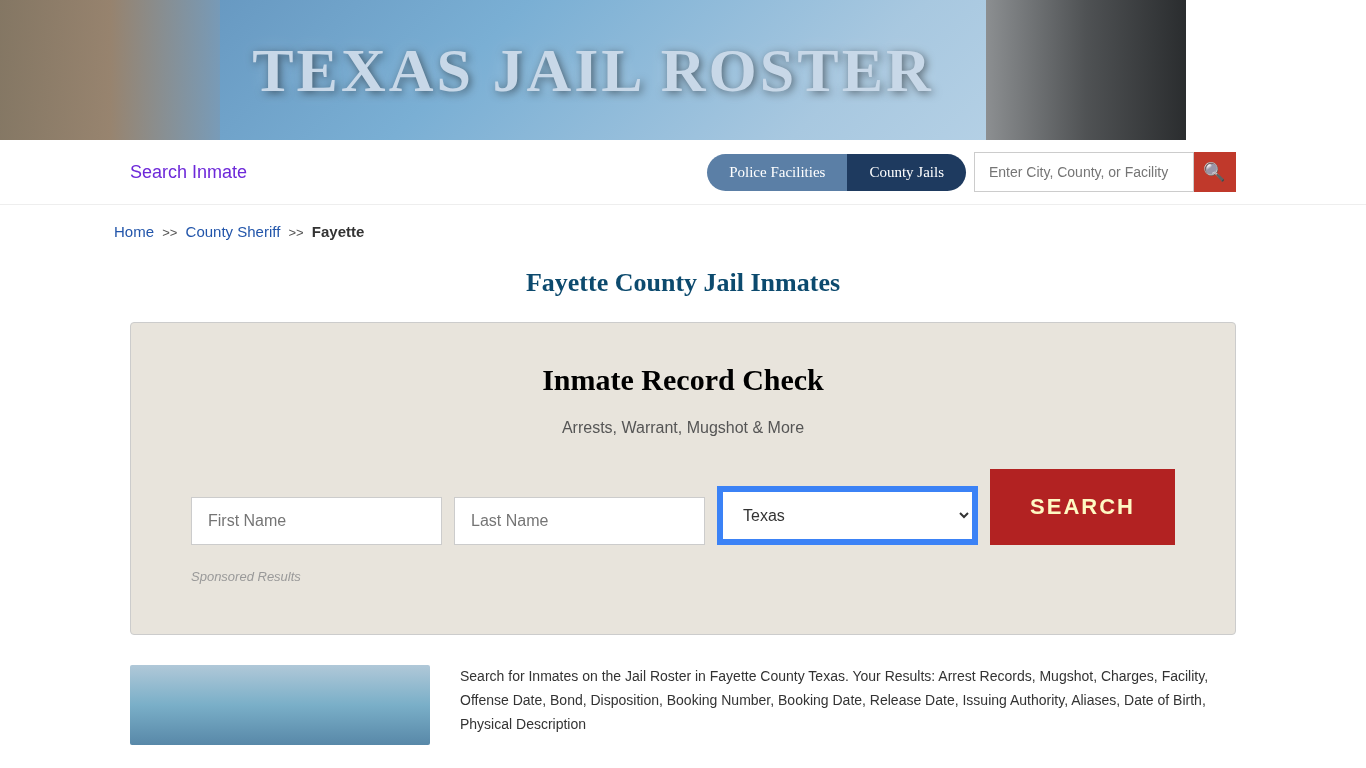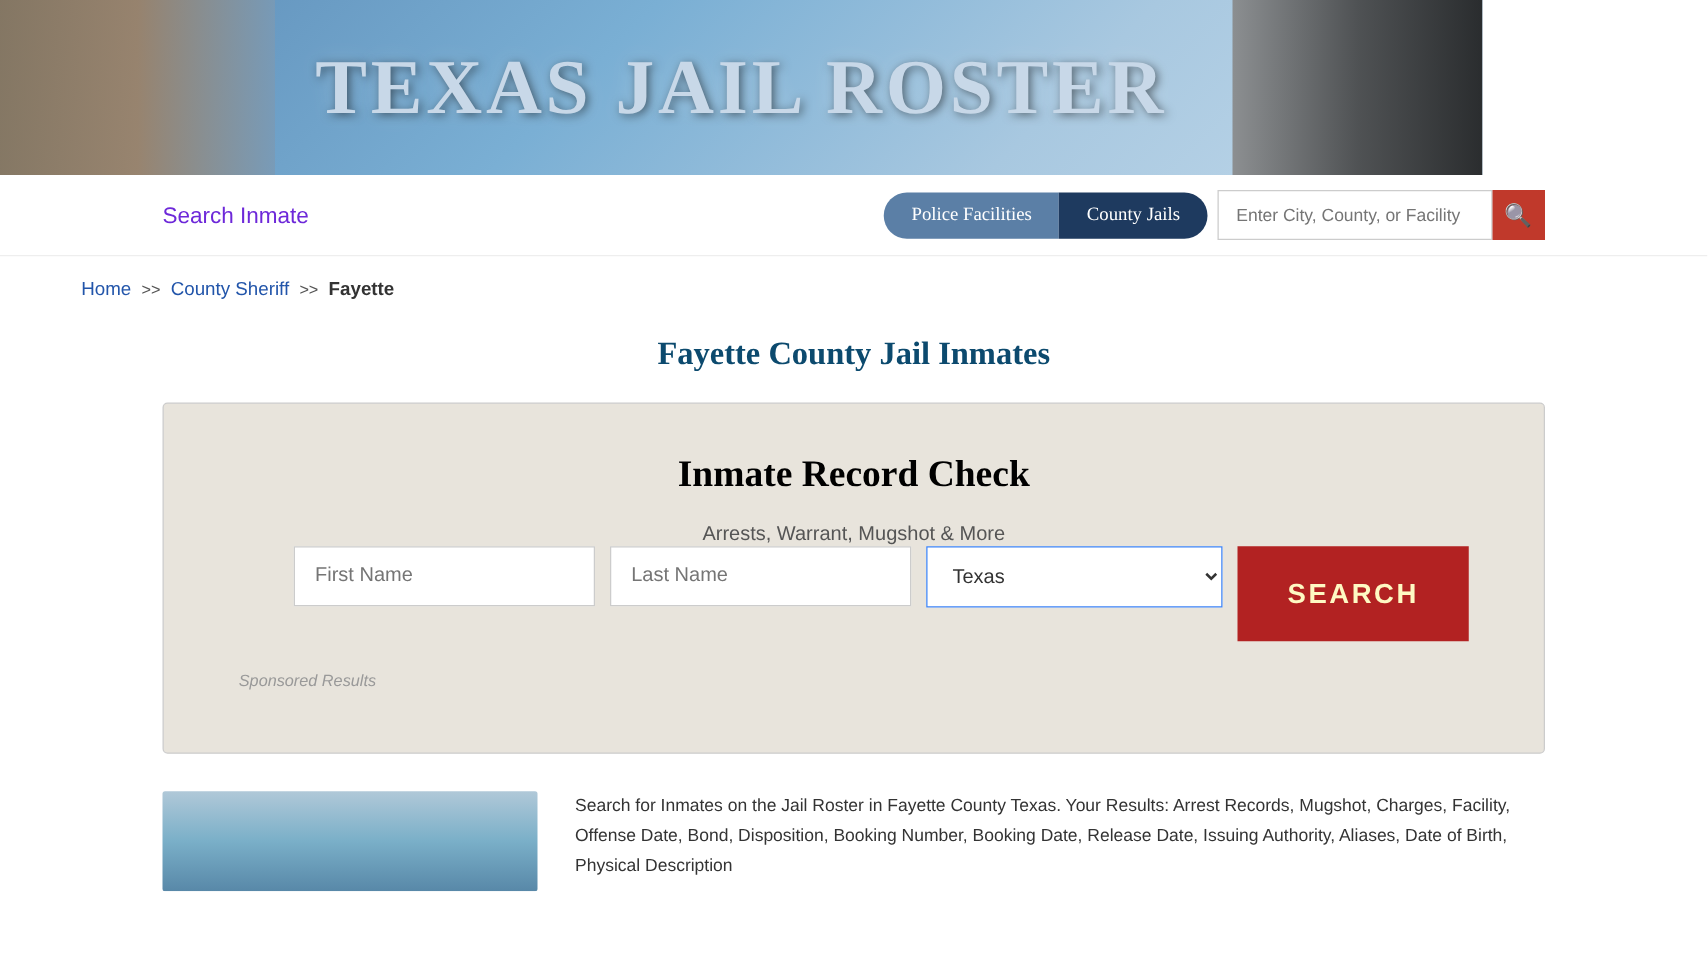--- a/index.html
+++ b/index.html
@@ -103,21 +103,21 @@
       height: 40px;
       cursor: pointer;
       display: flex;
       align-items: center;
       justify-content: center;
       font-size: 18px;
     }
 
     
     .breadcrumb {
-      padding: 18px 65px 10px;
+      padding: 18px 114px 10px;
       font-family: Arial, sans-serif;
       font-size: 15px;
     }
     .breadcrumb a {
       color: #2255aa;
       text-decoration: none;
     }
     .breadcrumb .sep {
       color: #555;
       margin: 0 4px;
@@ -152,43 +152,43 @@
       font-size: 30px;
       font-weight: bold;
       color: #000000;
       margin-bottom: 22px;
     }
     .record-check-subtitle {
       text-align: center;
       font-family: Arial, sans-serif;
       font-size: 16px;
       color: #555;
+      margin-bottom: 32px;
     }
     .record-check-form {
       display: flex;
       gap: 12px;
-      align-items: flex-start;
-      margin-left: 44px;
+      align-items: flex-end;
     }
     .record-input {
       flex: 1;
       padding: 14px 16px;
       font-size: 16px;
       font-family: Arial, sans-serif;
       border: 1px solid #ccc;
       background: #fff;
       color: #999;
       outline: none;
     }
     .record-select {
       flex: 1;
       padding: 14px 16px;
       font-size: 16px;
       font-family: Arial, sans-serif;
-      border: 1px solid #3b82f6;
+      border: 6px solid #3b82f6;
       background: #fff;
       color: #333;
       outline: none;
       cursor: pointer;
     }
     .record-search-btn {
       background: #b22222;
       color: #fef9c3;
       border: none;
       padding: 25px 40px;

